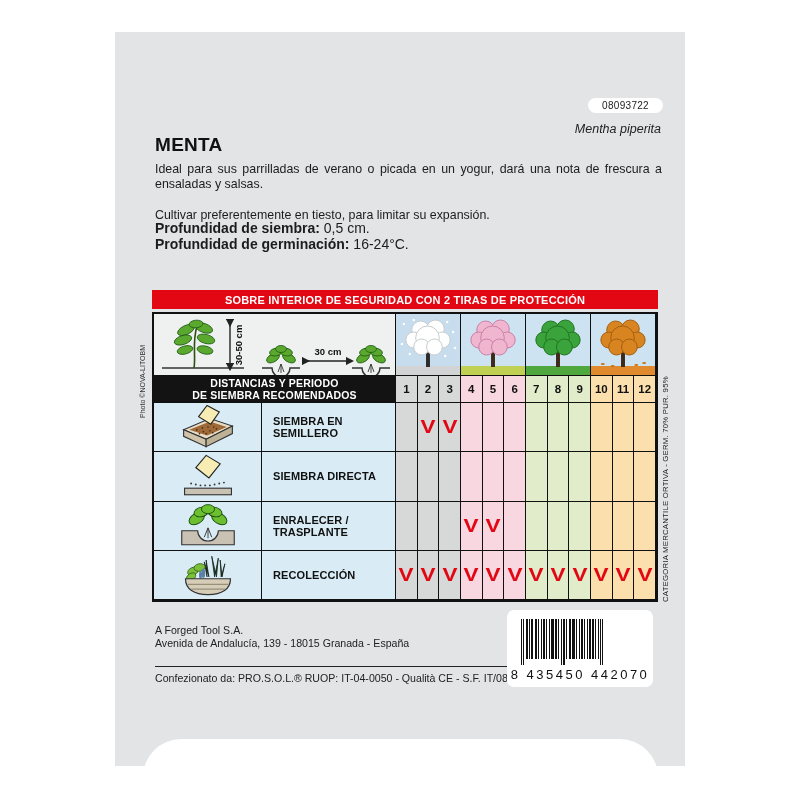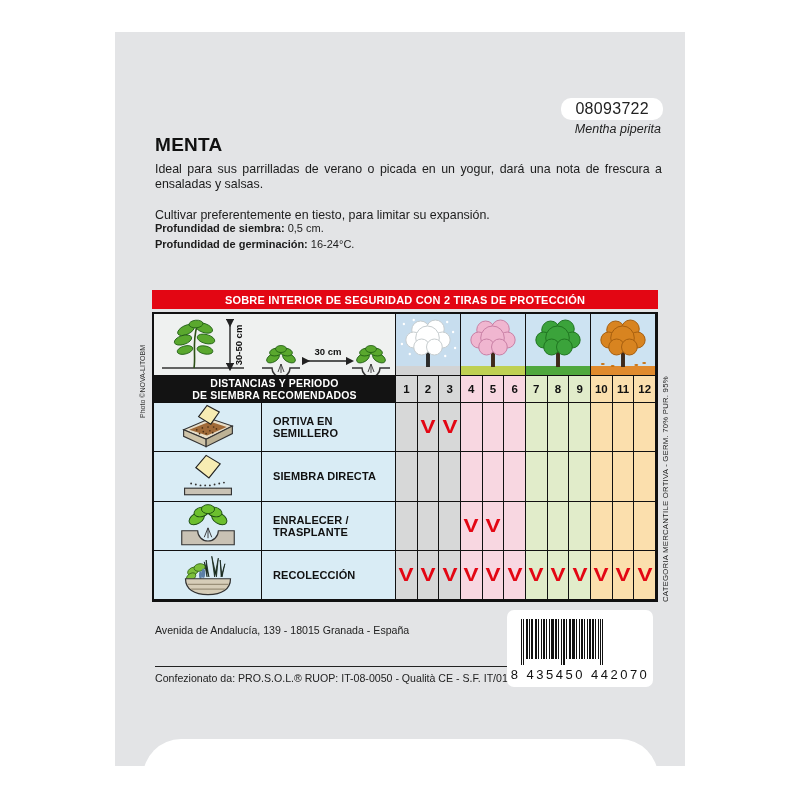--- a/index.html
+++ b/index.html
@@ -7,27 +7,27 @@
     width:800px;height:800px;background:#ffffff;position:relative;overflow:hidden;
     font-family:"Liberation Sans",sans-serif;color:#1c1c1c;
   }
   .card{
     position:absolute;left:115px;top:32px;width:570px;height:734px;
     background:#e3e4e6;overflow:hidden;
   }
   
   .code-badge{
     position:absolute;right:22px;top:66px;background:#ffffff;border-radius:10px;
-    padding:2px 14px;font-size:16px;color:#222;letter-spacing:.3px;
+    padding:2px 14px;font-size:10px;color:#222;letter-spacing:.3px;
   }
   .latin-name{position:absolute;right:24px;top:90px;font-style:italic;font-size:12.5px;color:#222;}
   .page-title{position:absolute;left:40px;top:102px;font-size:19px;font-weight:bold;letter-spacing:.3px;color:#111;}
   .desc{position:absolute;left:40px;top:130px;width:507px;font-size:12.4px;line-height:15px;text-align:justify;}
   .desc2{position:absolute;left:40px;top:176px;width:507px;font-size:12.4px;line-height:15px;}
-  .specs{position:absolute;left:40px;top:189px;font-size:11px;line-height:15.5px;}
+  .specs{position:absolute;left:40px;top:189px;font-size:14px;line-height:15.5px;}
   .specs b{font-weight:bold;}
   
   .banner{
     position:absolute;left:37px;top:258px;width:506px;height:19px;background:#e30613;
     color:#fff;font-weight:bold;font-size:11px;display:flex;align-items:center;justify-content:center;
     letter-spacing:.2px;
   }
   
   .cal{
     position:absolute;left:37px;top:280px;width:506px;height:290px;background:#fff;
@@ -269,21 +269,21 @@
             <circle cx="27" cy="29" r="0.9"></circle>
             <circle cx="34" cy="28" r="0.9"></circle>
             <circle cx="41" cy="26" r="0.9"></circle>
             <circle cx="23" cy="31" r="0.9"></circle>
             <circle cx="30" cy="31" r="0.9"></circle>
             <circle cx="37" cy="30" r="0.9"></circle>
           </g>
       <polygon points="31,1 44,8 35,21 22,13" fill="#f7ecb3" stroke="#222" stroke-width="1.2"></polygon>
     </svg>
       </div>
-      <div class="label-cell" style="grid-area: 3 / 2;">ORTIVA EN SEMILLERO</div>
+      <div class="label-cell" style="grid-area: 3 / 2;">SIEMBRA EN SEMILLERO</div>
       <div class="daycell" style="grid-area: 3 / 3; background: rgb(215, 216, 216);"></div>
       <div class="daycell" style="grid-area: 3 / 4; background: rgb(215, 216, 216);">
         <span class="check" style="color: rgb(227, 6, 19);">V</span>
       </div>
       <div class="daycell" style="grid-area: 3 / 5; background: rgb(215, 216, 216);">
         <span class="check" style="color: rgb(227, 6, 19);">V</span>
       </div>
       <div class="daycell" style="grid-area: 3 / 6; background: rgb(248, 215, 225);"></div>
       <div class="daycell" style="grid-area: 3 / 7; background: rgb(248, 215, 225);"></div>
       <div class="daycell" style="grid-area: 3 / 8; background: rgb(248, 215, 225);"></div>
@@ -412,24 +412,25 @@
       </div>
       <div class="daycell" style="grid-area: 6 / 14; background: rgb(251, 223, 173);">
         <span class="check" style="color: rgb(227, 6, 19);">V</span>
       </div>
     </div>
 
   <div class="photo-credit">Photo ©NOVA-LITOBM</div>
   <div class="side-note">CATEGORIA MERCANTILE ORTIVA - GERM. 70% PUR. 95%</div>
 
   <div class="company">
+    <div>A Forged Tool S.A.</div>
     <div>Avenida de Andalucía, 139 - 18015 Granada - España</div>
   </div>
   <div class="sepline"></div>
-  <div class="packer">Confezionato da: PRO.S.O.L.® RUOP: IT-08-0050 - Qualità CE - S.F. IT/01</div>
+  <div class="packer">Confezionato da: PRO.S.O.L.® RUOP: IT-04-0050 - Qualità CE - S.F. IT/08</div>
 
   <div class="barcode-box">
     <div class="bars" id="bars">
         <div style="width: 1px; height: 46px; margin-right: 1px;"></div>
         <div style="width: 1px; height: 46px; margin-right: 2px;"></div>
         <div style="width: 2px; height: 40px; margin-right: 1px;"></div>
         <div style="width: 1px; height: 40px; margin-right: 1px;"></div>
         <div style="width: 2px; height: 40px; margin-right: 2px;"></div>
         <div style="width: 2px; height: 40px; margin-right: 1px;"></div>
         <div style="width: 1px; height: 40px; margin-right: 2px;"></div>

